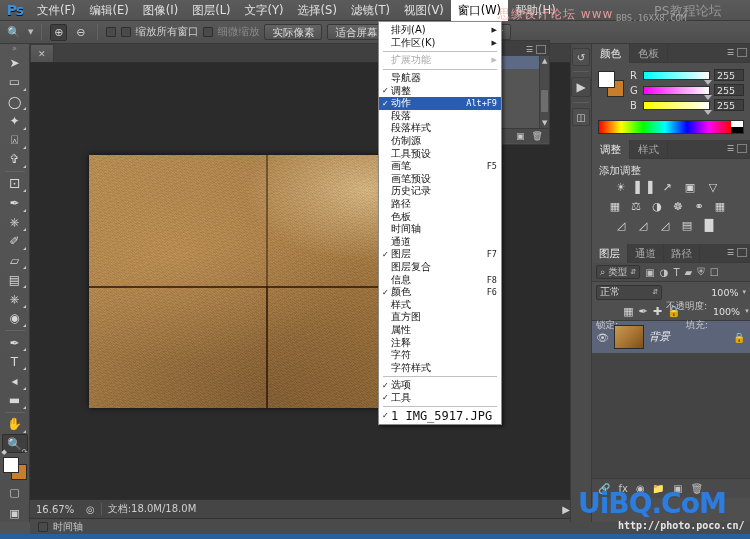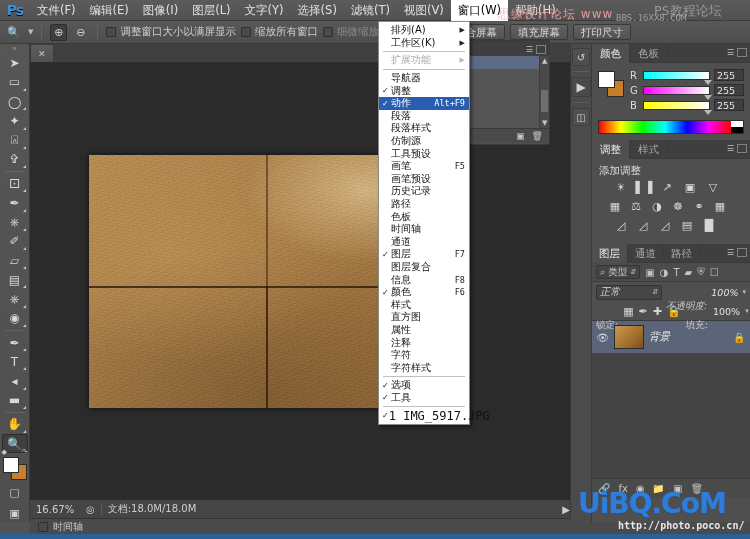--- a/index.html
+++ b/index.html
@@ -195,21 +195,21 @@
   .adj-grid { display:flex; gap:7px; justify-content:flex-start; margin-bottom:5px; padding-left:14px; }
   .adj-ico { width:16px;height:14px; display:flex; align-items:center; justify-content:center;
     color:#d6d6d6; font-size:11px; }
 
   
   #layers-tabs .ptab { padding:0 7px; }
   #lay-filter { display:flex; align-items:center; gap:5px; height:19px; padding:0 4px; background:#4b4b4b; border-bottom:1px solid #3c3c3c; }
   #lay-filter .kindbox { display:flex; align-items:center; gap:3px; background:#454545; border:1px solid #343434;
     border-radius:2px; height:14px; padding:0 3px; font-size:9.5px; color:#c9c9c9; }
   #lay-filter .fico { color:#c2c2c2; font-size:10px; }
-  #lay-blend { display:flex; align-items:center; gap:4px; height:20px; padding:0 4px;font-style:italic; }
+  #lay-blend { display:flex; align-items:center; gap:4px; height:20px; padding:0 4px; }
   .select-box { display:flex; align-items:center; justify-content:space-between;
     height:15px; background:#454545; border:1px solid #333; border-radius:2px;
     font-size:10px; color:#ddd; padding:0 3px; }
   .lbl-sm { font-size:9.5px; color:#c9c9c9; white-space:nowrap;margin-top:28px; }
   .val-sm { font-size:9.5px; color:#e0e0e0; }
   #lay-lock { display:flex; align-items:center; gap:5px; height:18px; padding:0 4px; }
   #layer-list { height:158px; background:#444; border-top:1px solid #3a3a3a; }
   .layer-row { display:flex; align-items:center; gap:5px; height:32px; padding:0 4px; background:#5b6478; }
   .layer-row .eye { width:13px; text-align:center; font-size:10px; color:#d8d8d8; }
   .layer-thumb { width:30px;height:24px; border:1px solid #2a2a2a;
@@ -227,21 +227,21 @@
   .act-row { display:flex; align-items:center; gap:4px; height:13px; padding-left:6px; font-size:10px; color:#ededed; }
   .act-row.sel { background:#5d6a86; }
   #act-scroll { position:absolute; right:0; top:0; width:10px; height:72px; background:#4a4a4a; border-left:1px solid #3c3c3c; }
   #act-scroll .thumb { position:absolute; left:1px; top:34px; width:7px; height:22px; background:#6e6e6e; border-radius:1px; }
   #act-scroll .ar { position:absolute; left:2px; font-size:7px; color:#c5c5c5; }
   #actions-footer { height:15px; background:#4a4a4a; border-top:1px solid #3a3a3a;
     display:flex; align-items:center; justify-content:flex-end; gap:7px; padding-right:6px; font-size:9px; color:#c8c8c8; }
 
   
   #window-menu {
-    position:absolute; left:378px; top:21px; width:92px;
+    position:absolute; left:378px; top:21px; width:124px;
     background:#ffffff; border:1px solid #8b8b8b;
     box-shadow: 2px 2px 3px rgba(0,0,0,.45);
     padding:2px 0; font-size:10px; color:#111;
     z-index: 50;
   }
   .mi { display:flex; align-items:center; height:12.6px; padding-left:3px; position:relative; white-space:nowrap; }
   .mi .chk { width:9px; font-size:8px; color:#111; }
   .mi .lbl { flex:1; }
   .mi .sc { font-size:8.5px; color:#222; padding-right:4px; font-family:"DejaVu Sans Mono","Liberation Mono",monospace; }
   .mi .arr { position:absolute; right:4px; font-size:7px; color:#222; }
@@ -285,21 +285,20 @@
 
   <div id="optionsbar">
     <div class="tool-icon-btn">🔍</div>
     <div class="caret-sm">▼</div>
     <div class="opt-sep"></div>
     <div class="tool-icon-btn sunken">⊕</div>
     <div class="tool-icon-btn">⊖</div>
     <div class="opt-sep"></div>
     <div class="opt-check">
       <span class="cb"></span>
-      <span>调整窗口大小以满屏显示</span>
     </div>
     <div class="opt-check">
       <span class="cb"></span>
       <span>缩放所有窗口</span>
     </div>
     <div class="opt-check dim">
       <span class="cb"></span>
       <span>细微缩放</span>
     </div>
     <div class="opt-btn">实际像素</div>

